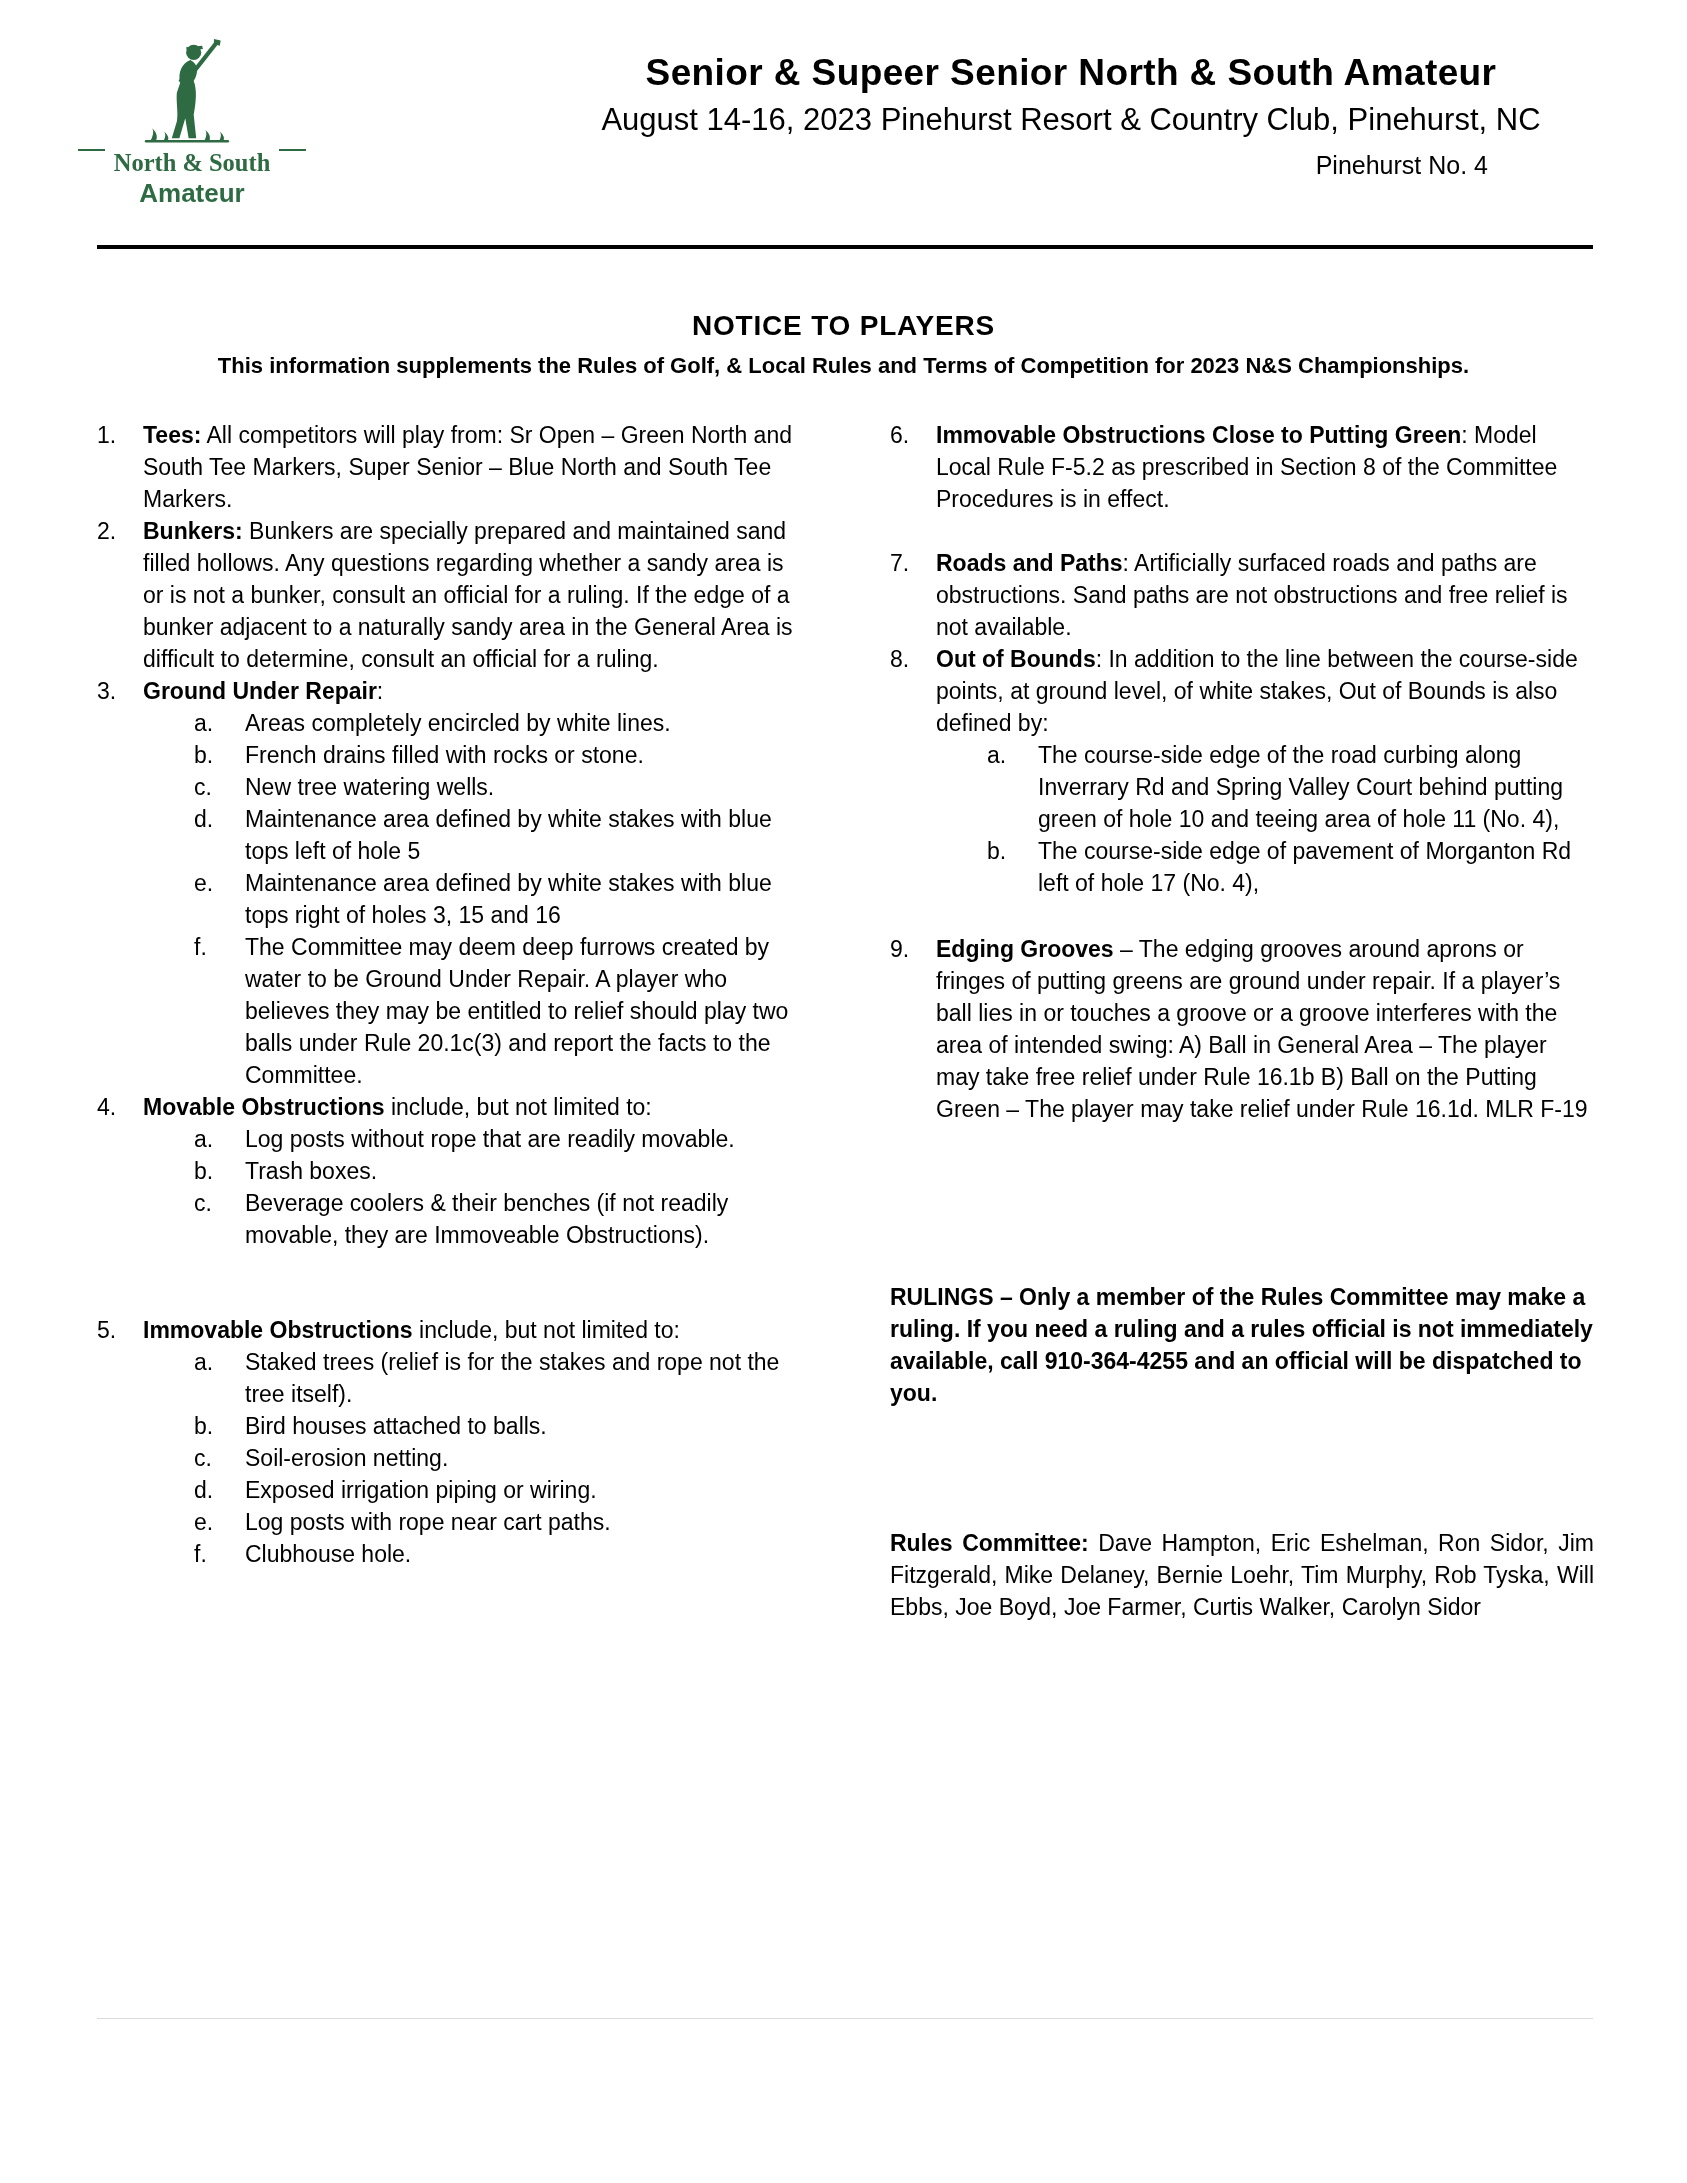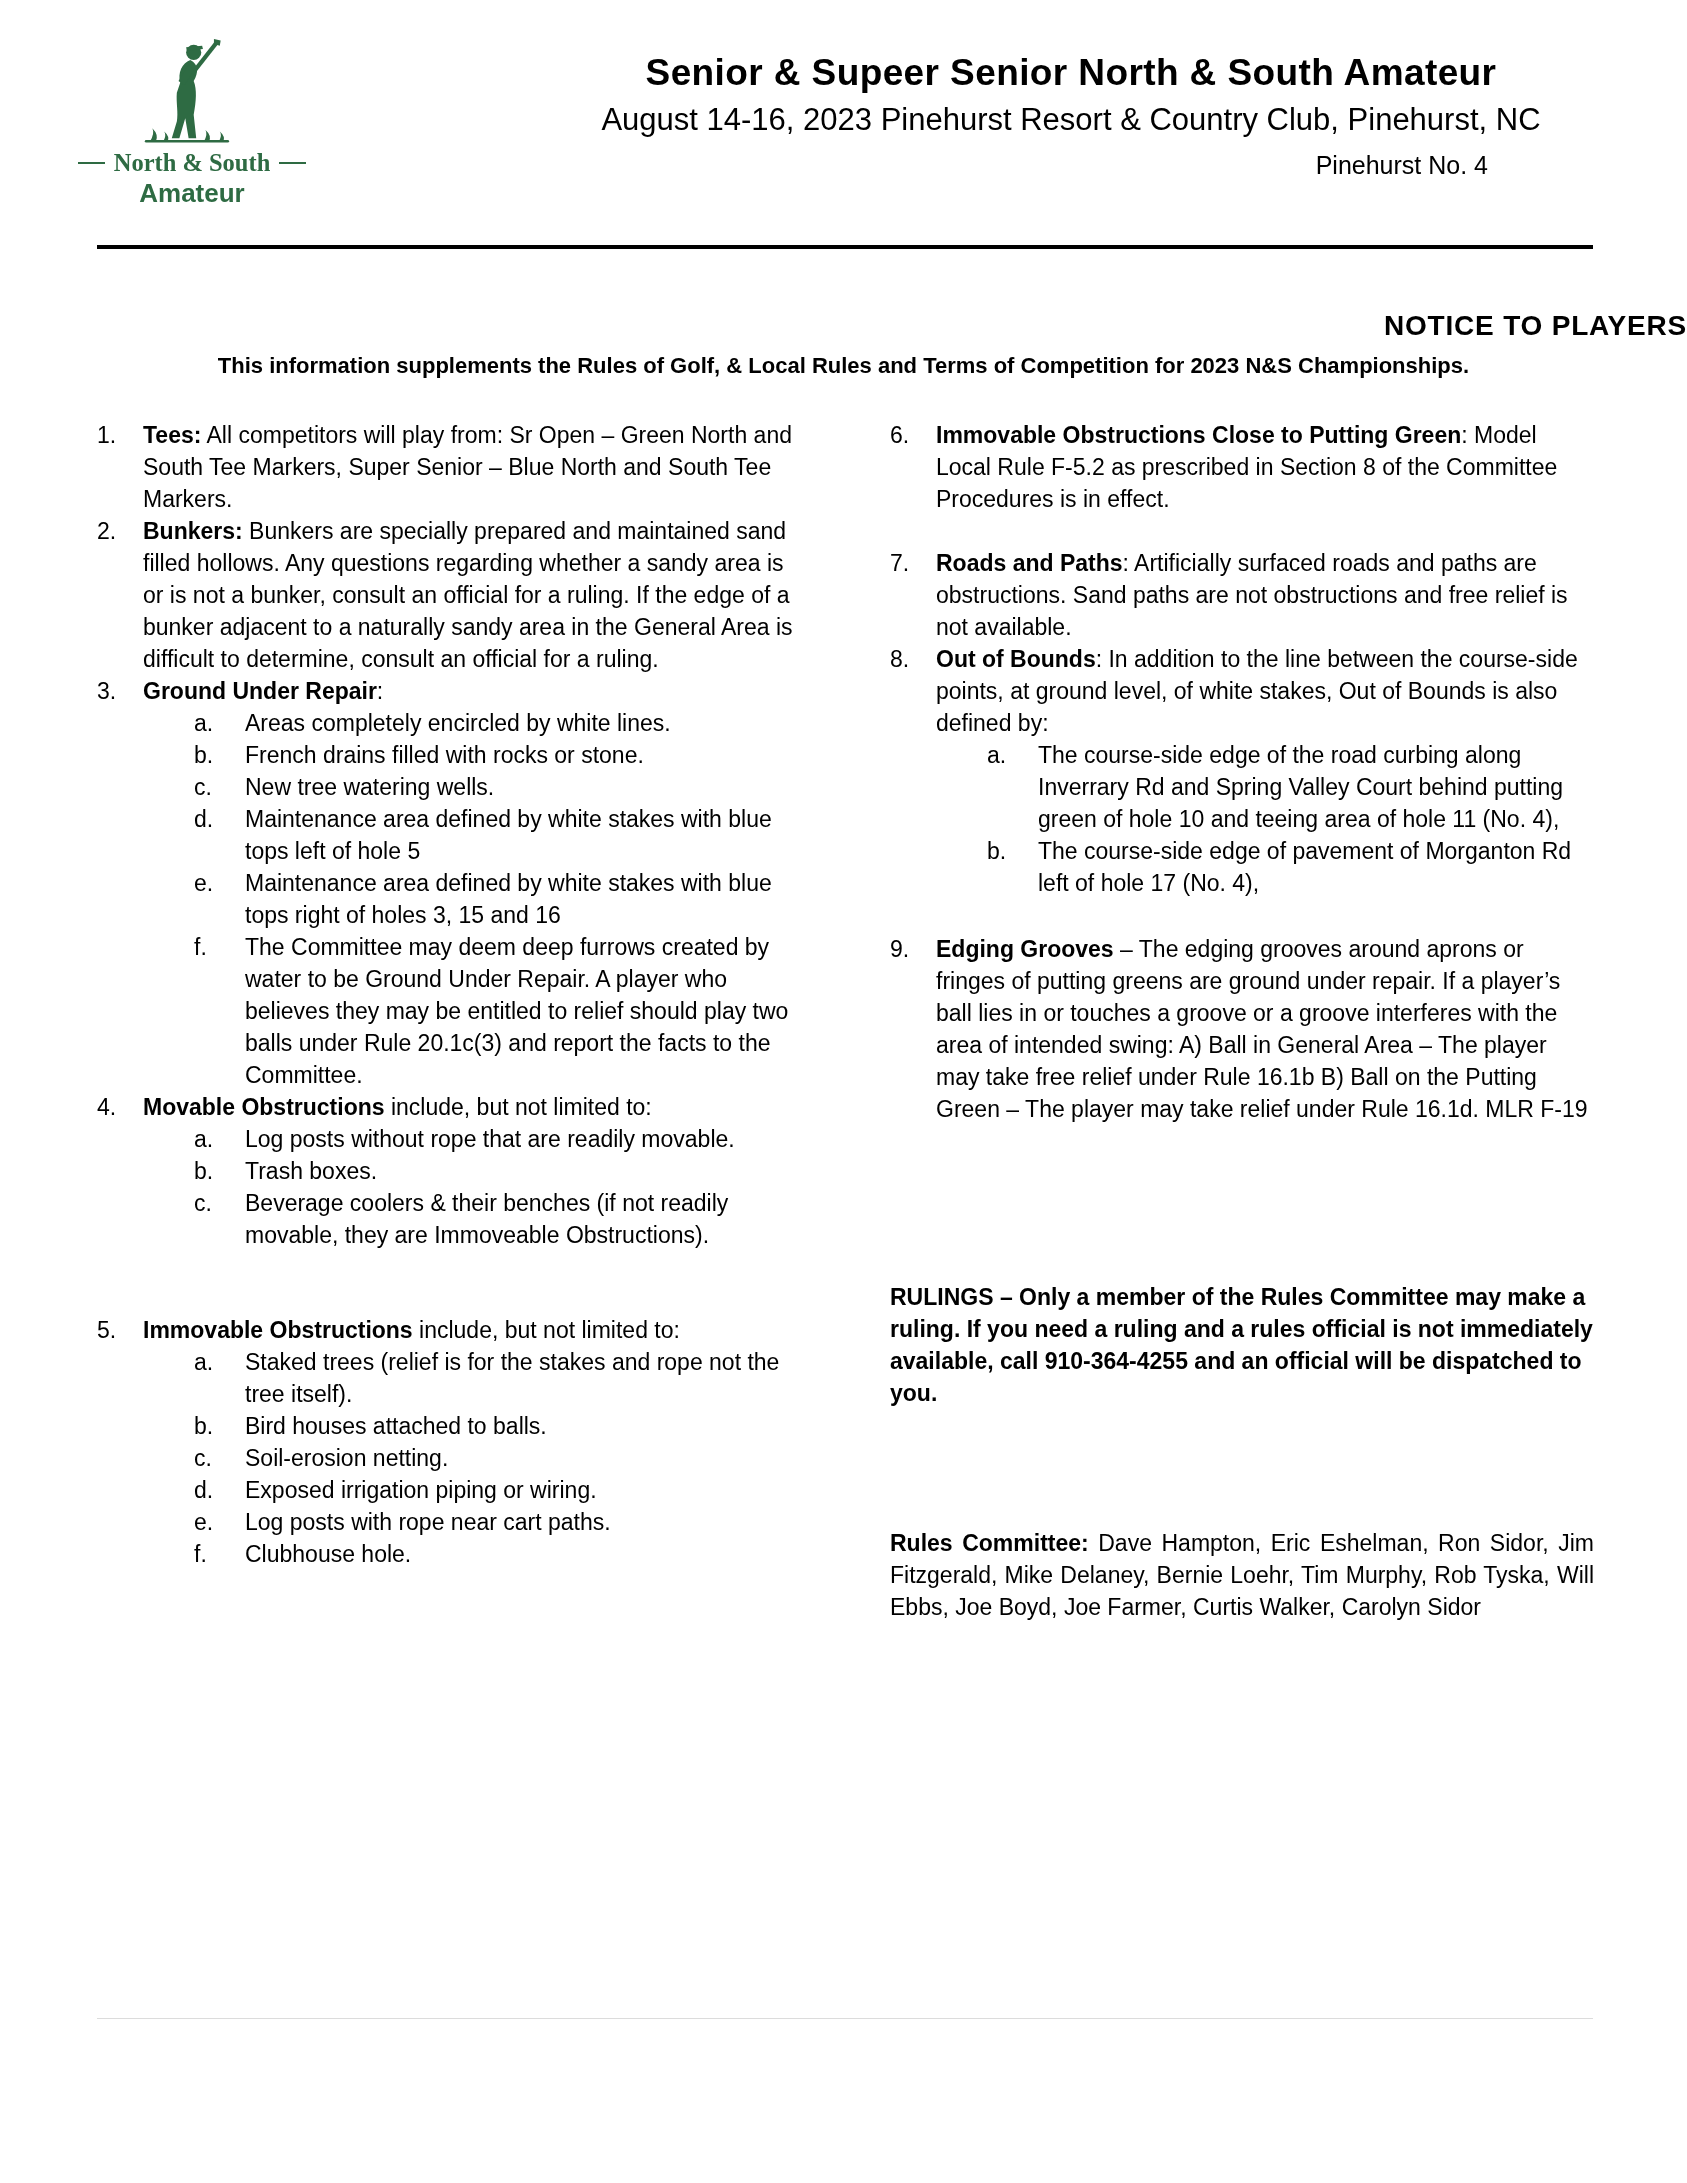--- a/index.html
+++ b/index.html
@@ -9,33 +9,33 @@
     font-family:"Liberation Sans", sans-serif;
     color:#000;
     position:relative;
   }
   .page { position:relative; width:1687px; height:2183px; background:#fff; overflow:hidden; }
 
   
   .header { position:absolute; top:0; left:0; right:0; height:253px; }
   .logo { position:absolute; left:78px; top:37px; width:228px; text-align:center; color:var(--logo-color,#2e6b43); }
   .logo svg { width:118px; height:110px; display:block; margin:0 auto; }
-  .logo-line1 { display:flex; align-items:center; gap:9px; font-family:"Liberation Serif", serif; font-weight:bold; font-size:24.5px; margin-top:1.7px; }
+  .logo-line1 { display:flex; align-items:flex-start; gap:9px; font-family:"Liberation Serif", serif; font-weight:bold; font-size:24.5px; margin-top:1.7px; }
   .logo-rule { flex:1; border-top:2.5px solid var(--logo-color,#2e6b43); height:0; }
   .logo-line2 { font-family:Liberation Sans, sans-serif; font-weight:bold; font-size:26px; margin-top:1.7px; }
 
   .titleblock { position:absolute; left:506px; right:51px; top:52px; text-align:center; font-family:Liberation Sans, sans-serif; }
   .doc-title { font-size:37px; font-weight:bold; letter-spacing:0.4px; }
   .doc-subtitle { font-size:31px; margin-top:8.4px; }
   .doc-course { font-size:25px; margin-top:13px; text-align:right; padding-right:148px; }
 
   .rule-thick { position:absolute; top:245px; left:97px; right:94px; height:4.2px; background:#000; }
 
   
-  .notice-title { position:absolute; top:310px; left:0; right:0; text-align:right; font-weight:bold; font-size:28px; letter-spacing:0.8px; }
+  .notice-title { position:absolute; top:310px; left:0; right:0; text-align:center; font-weight:bold; font-size:28px; letter-spacing:0.8px; }
   .notice-subtitle { position:absolute; top:353px; left:67px; right:67px; text-align:center; font-weight:bold; font-size:22px; }
 
   
   .columns { position:absolute; top:419px; left:97px; right:93px; display:flex; column-gap:89px; font-size:23px; line-height:32px; }
   .column { flex:1; min-width:0; }
   .item { display:flex; align-items:flex-start; }
   .num { width:46px; flex:none; }
   .item-body { flex:1; min-width:0; }
   .lead { font-weight:bold; }
   .subitem { display:flex; padding-left:51px; }

